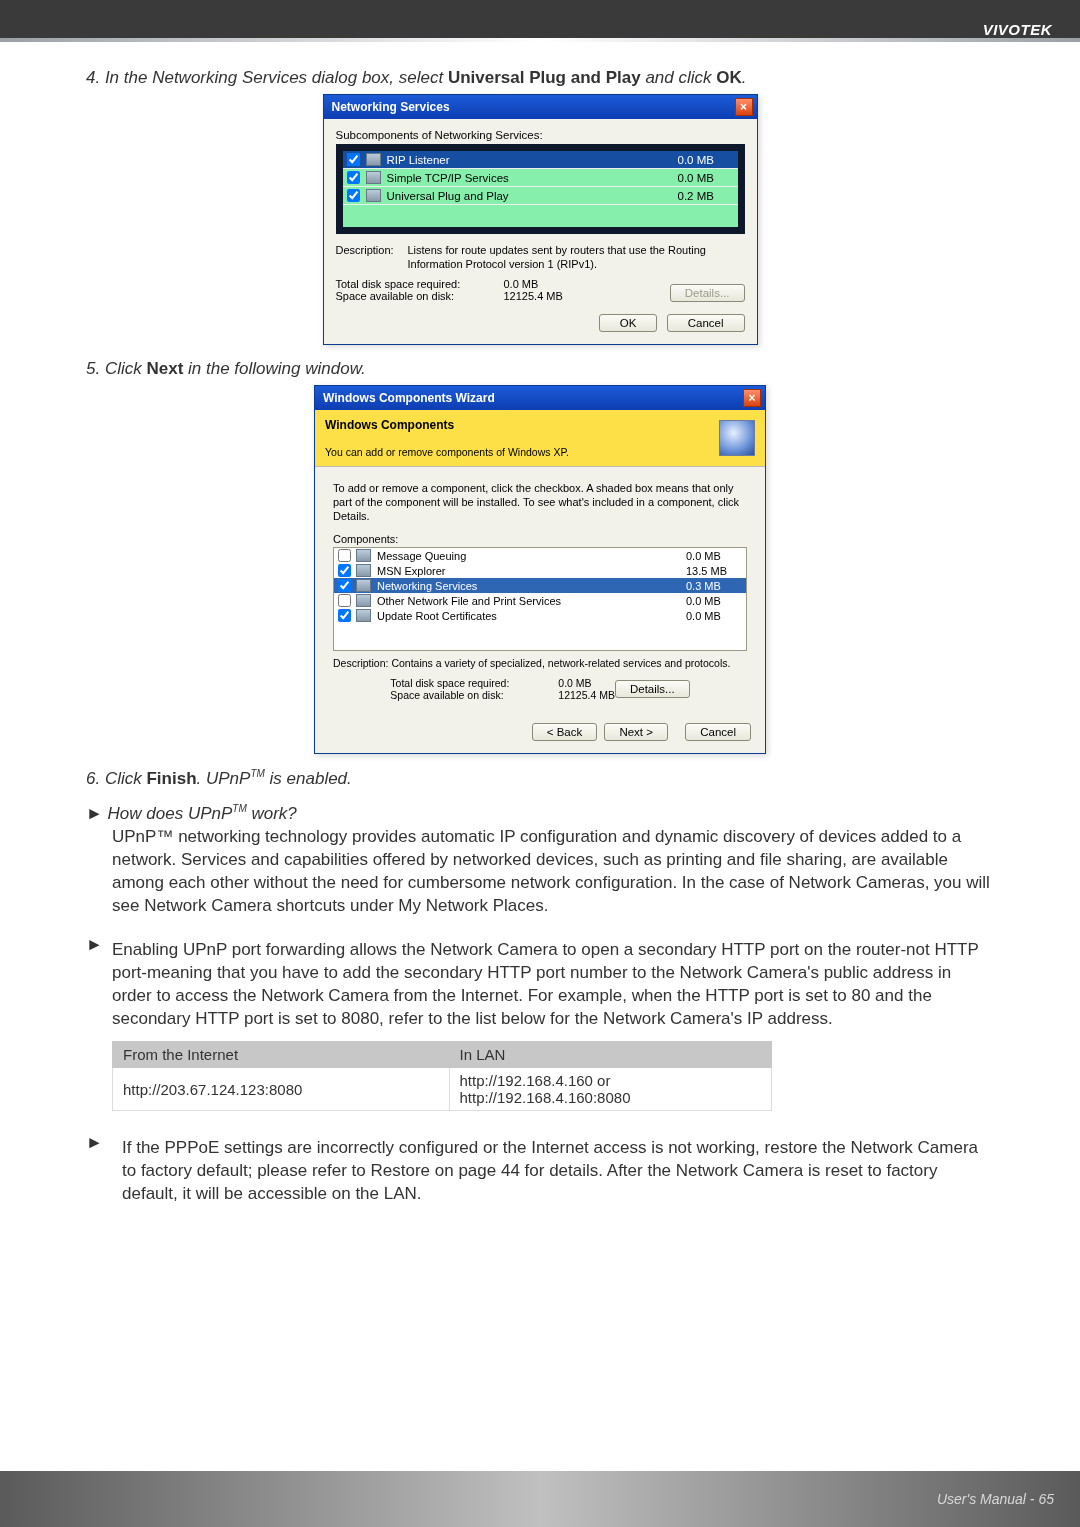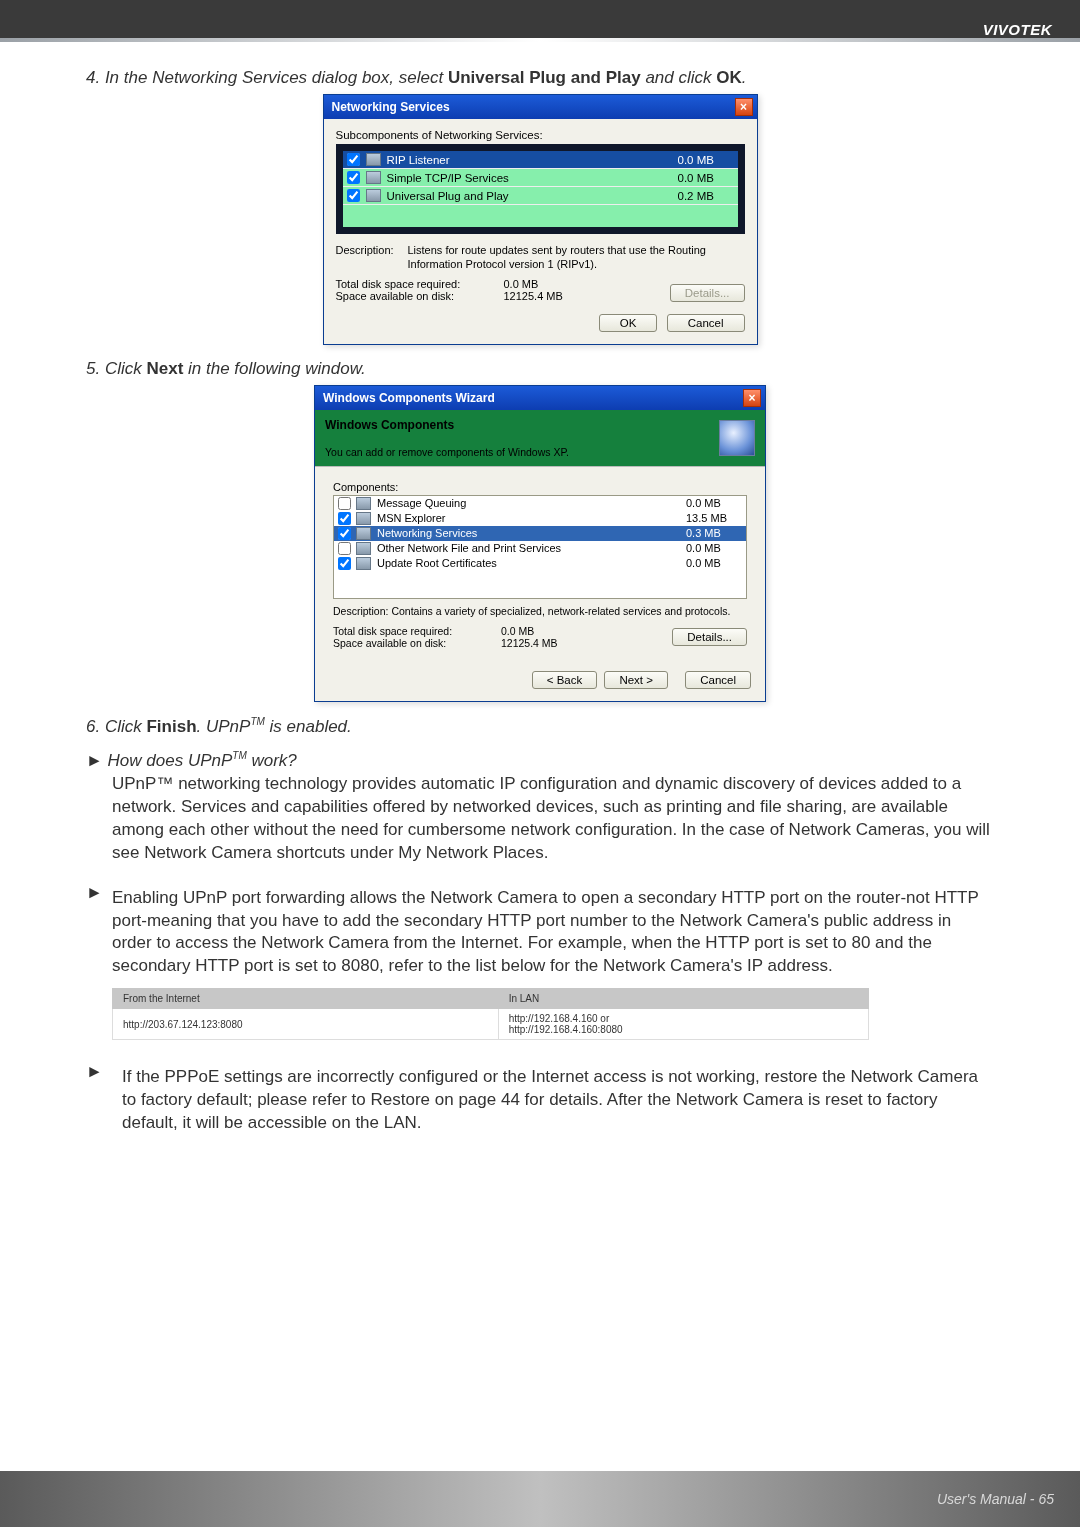--- a/index.html
+++ b/index.html
@@ -28,40 +28,40 @@
   .desc-row { display: flex; margin-top: 10px; font-size: 11px; line-height: 1.25; }
   .desc-row .lbl { width: 72px; flex-shrink:0;}
   .space-rows { margin-top: 6px; font-size: 11px; display:flex; justify-content:space-between; align-items:flex-end;}
   .space-rows .left div { display:flex; }
   .space-rows .left .lbl2 { width: 168px; }
   .xp-btn { border:1px solid #8a8a78; background:linear-gradient(#fcfcf8,#e7e7db); padding:2px 14px; border-radius:3px; font-size:11.5px; font-family:Tahoma,Arial,sans-serif;}
   .xp-btn.disabled { color:#9a9a8a; }
   .dlg-btnrow { text-align:right; margin-top:12px; }
   .dlg-btnrow .xp-btn { margin-left:6px; padding:2px 20px;}
   
-  .wiz-head { background:#15803d; border-bottom:1px solid #bbb; padding:8px 10px; display:flex; justify-content:space-between; align-items:center;}
+  .wiz-head { background:#fde047; border-bottom:1px solid #bbb; padding:8px 10px; display:flex; justify-content:space-between; align-items:center;}
   .wiz-head .ttl { font-weight:bold; font-size:12px; }
   .wiz-head .sub { font-size:10.5px; margin-top:14px;}
   .wiz-icon { width:36px; height:36px; background:radial-gradient(circle at 40% 35%, #e8f0ff 0%, #6a92d8 60%, #2a4f96 100%); border:1px solid #6a7da0;}
   .wiz-body { padding:14px 18px 12px 18px;}
   .wiz-body .intro { font-size:11px; line-height:1.3; margin-bottom:10px; }
   .wiz-listbox { border:1px solid #9a9a86; background:#fff; height:104px; overflow:hidden;}
   .wiz-listbox .row { display:flex; align-items:center; padding:1px 4px; font-size:11px;}
   .wiz-listbox .row.highlight { background:#2f66b3; color:#fff;}
   .wiz-listbox .row input[type=checkbox]{margin-right:5px;}
   .wiz-listbox .size { width:56px; text-align:left;}
   .wiz-desc { font-size:10.5px; margin-top:6px;}
-  .wiz-space { display:flex; justify-content:space-between; align-items:center; margin-top:8px; font-size:10.5px;}
+  .wiz-space { display:flex; justify-content:center; align-items:center; margin-top:8px; font-size:10.5px;}
   .wiz-btnrow { text-align:right; padding:10px 14px 12px 14px;}
   .wiz-btnrow .xp-btn{ margin-left:4px; padding:2px 14px;}
   .arrow-item { margin:14px 0 2px 0; font-style:italic;}
   .arrow-item::before { content:'► '; font-style:normal;}
   .body-para { margin-left:26px; line-height:1.35; }
   .tm { font-size:10px; vertical-align:super;}
-  .ip-table { margin:10px 0 0 26px; border-collapse:collapse; width:757px; font-size:10px; font-style:normal;}
+  .ip-table { margin:10px 0 0 26px; border-collapse:collapse; width:660px; font-size:15px; font-style:normal;}
   .ip-table th { background:#c7c7c7; font-weight:normal; text-align:left; padding:4px 10px; border:1px solid #c7c7c7;}
   .ip-table td { padding:4px 10px; border:1px solid #ddd;}
   .botgrad { position:absolute; left:0; right:0; bottom:0; height:56px; background:linear-gradient(to right,#5a5a5a 0%, #c0c0c0 50%, #5a5a5a 100%); display:flex; align-items:center; justify-content:flex-end; color:#d8d8d8; font-style:italic; font-size:14px; padding-right:26px;text-align:center;}
 </style>
 </head>
 <body>
 <div class="page">
 
 <div class="topbar">
       <span>VIVOTEK</span>
@@ -137,20 +137,21 @@
         <span class="xp-close">×</span>
       </div>
       <div class="wiz-head">
         <div>
           <div class="ttl">Windows Components</div>
           <div class="sub">You can add or remove components of Windows XP.</div>
         </div>
         <div class="wiz-icon"></div>
       </div>
       <div class="wiz-body">
+        <div class="intro">To add or remove a component, click the checkbox. A shaded box means that only part of the component will be installed. To see what's included in a component, click Details.</div>
         <div style="font-size:11px;margin-bottom:2px;">Components:</div>
         <div class="wiz-listbox">
           <div class="row">
                 <input type="checkbox" style="">
                 <span class="ico"></span>
                 <span class="name" style="flex:1">Message Queuing</span>
                 <span class="size">0.0 MB</span>
               </div>
           <div class="row">
                 <input type="checkbox" checked="" style="">

